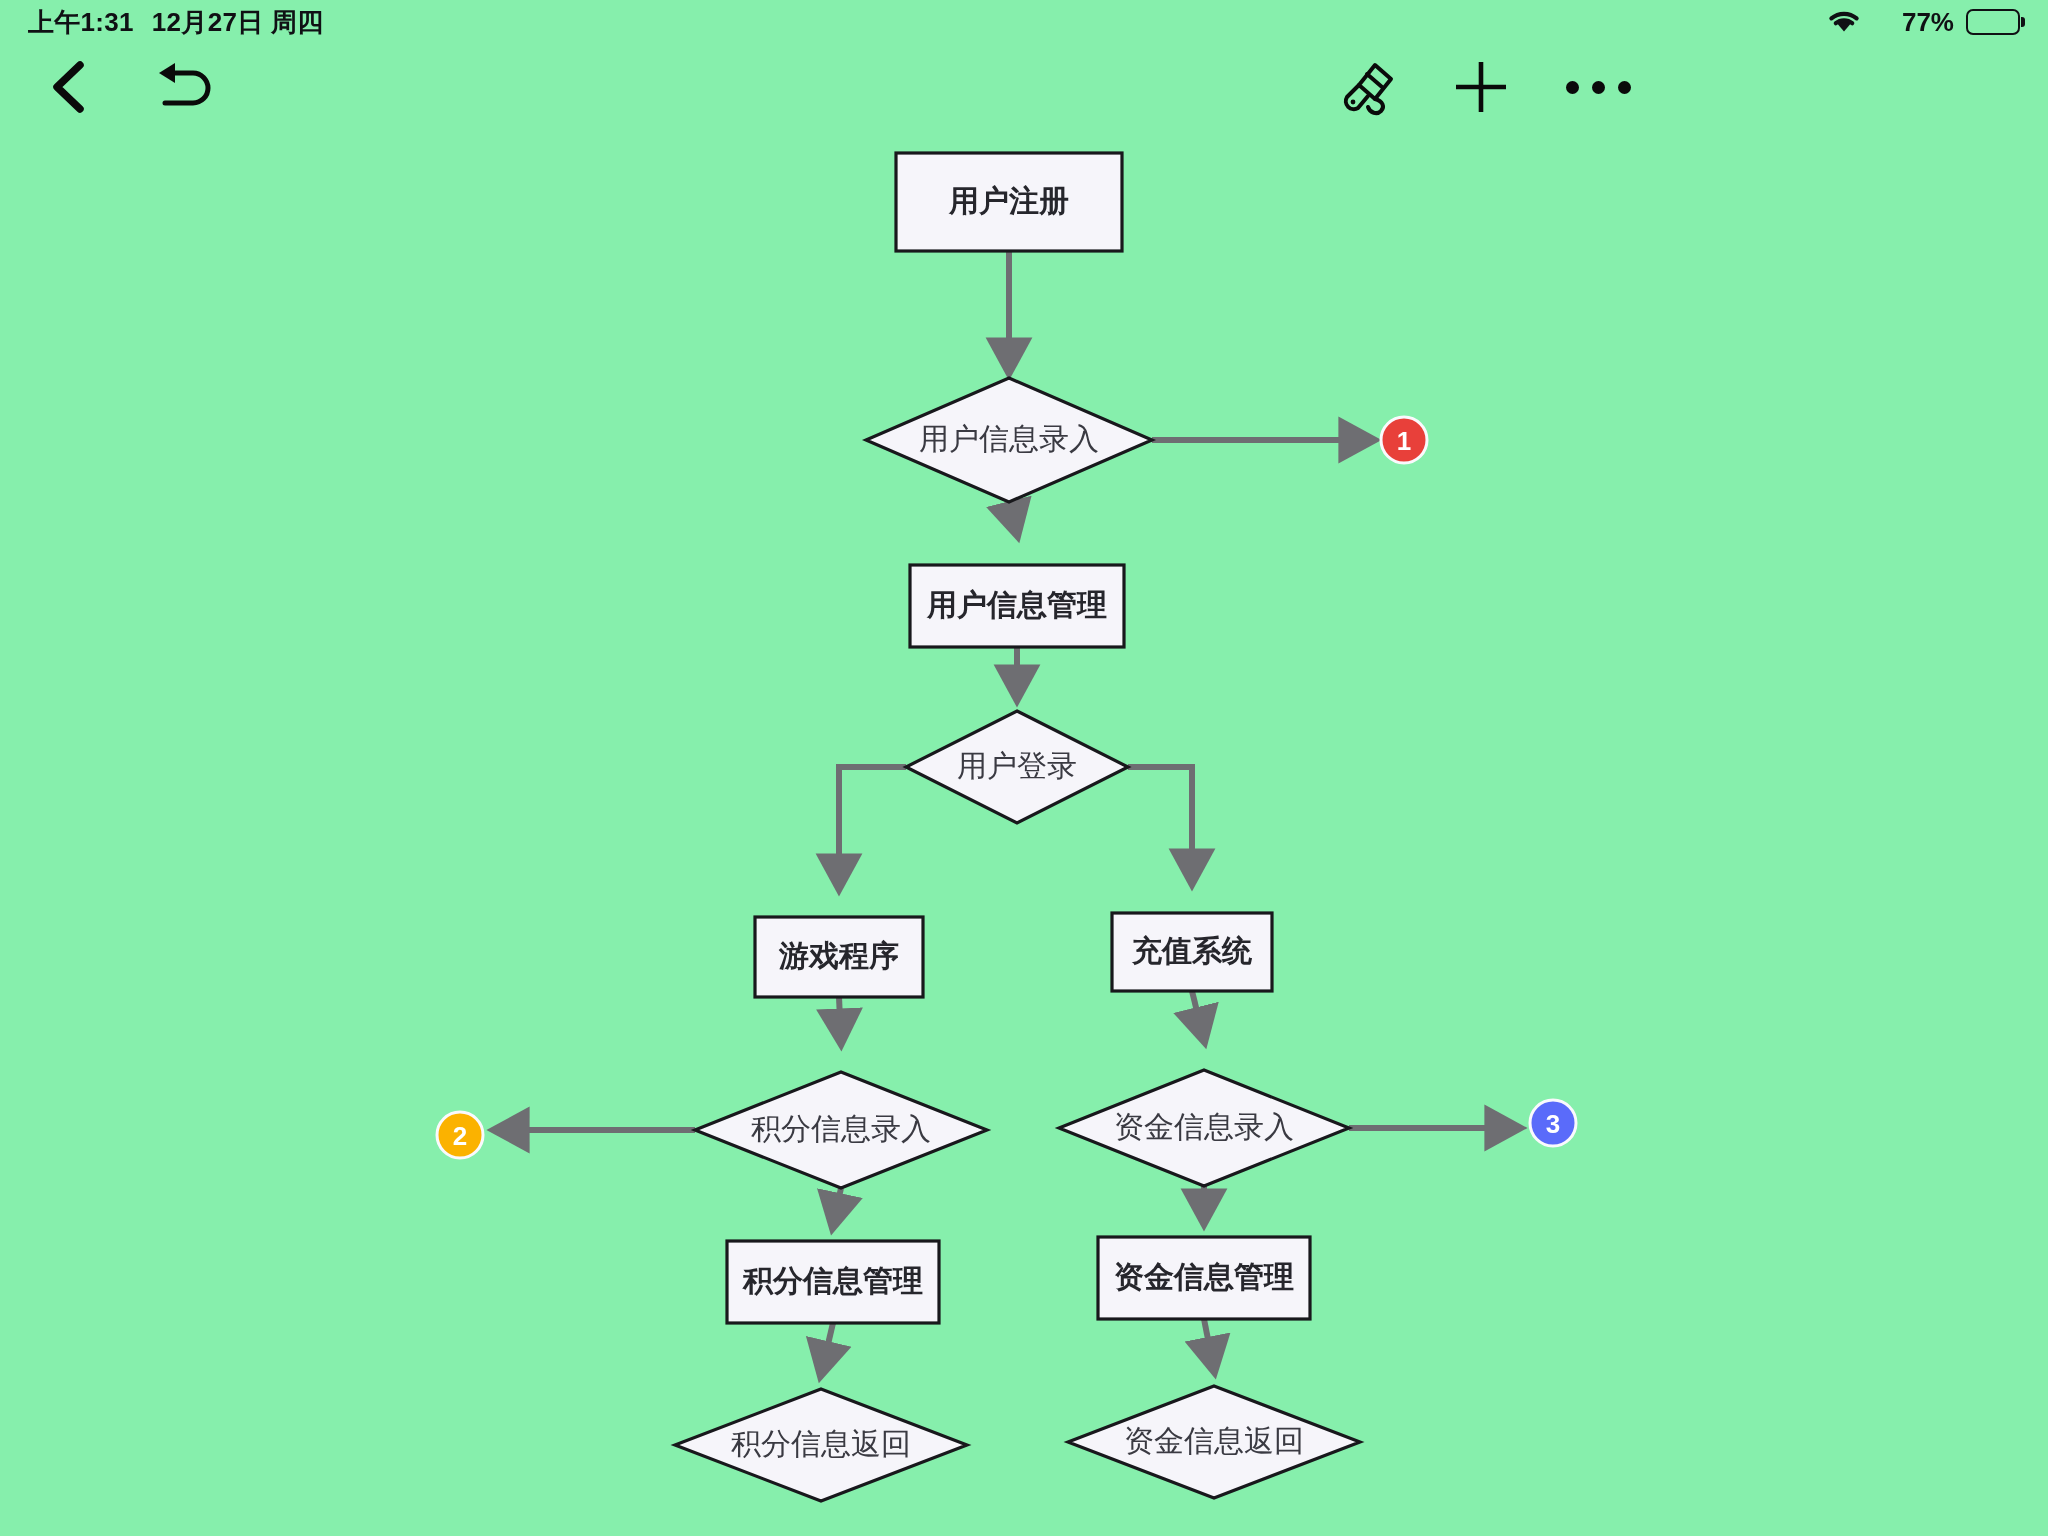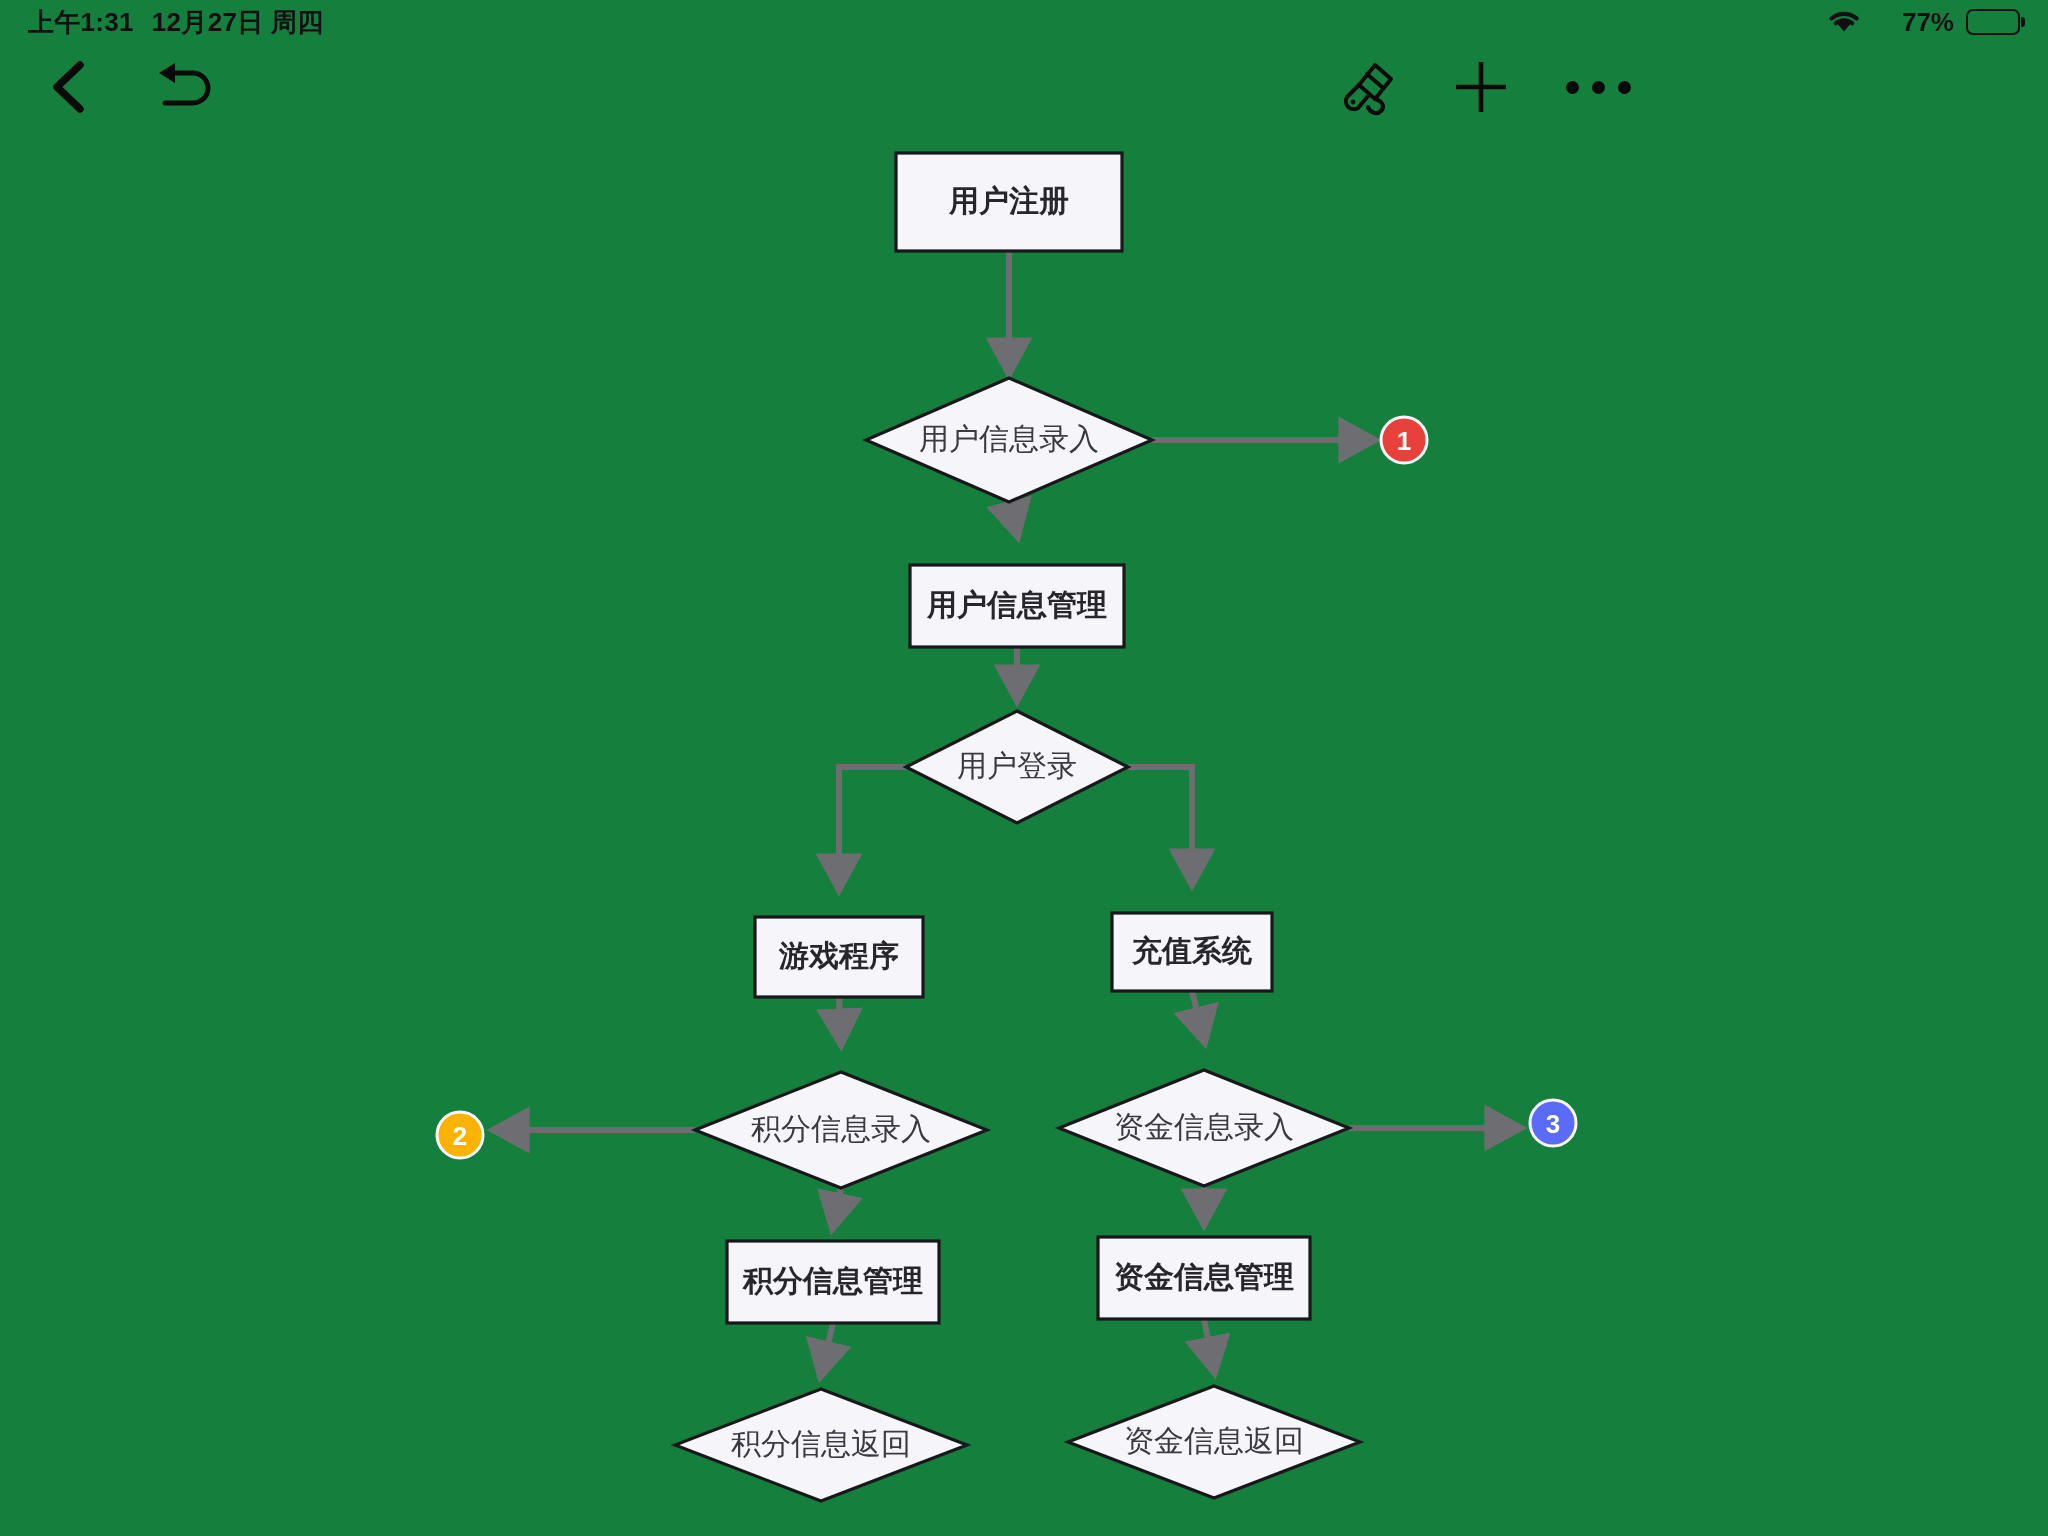--- a/index.html
+++ b/index.html
@@ -3,21 +3,21 @@
 <meta charset="utf-8">
 <style>
   * { box-sizing: border-box; margin: 0; padding: 0; }
   html, body {
     width: 2048px;
     height: 1536px;
     background: #f4f3f9;
     font-family: "Liberation Sans", "DejaVu Sans", sans-serif;
     overflow: hidden;
   }
-  #app { position: relative; width: 2048px; height: 1536px; background: #15803d; }
+  #app { position: relative; width: 2048px; height: 1536px; background: #86efac; }
 
   
   .statusbar {
     position: absolute; top: 0; left: 0; width: 2048px; height: 44px;
     display: flex; align-items: center; justify-content: space-between;
     padding: 0 28px;
   }
   .status-left { display: flex; align-items: center; gap: 18px; }
   .status-time, .status-date {
     font-size: 26px; font-weight: 600; color: #101014; letter-spacing: 0.3px;

